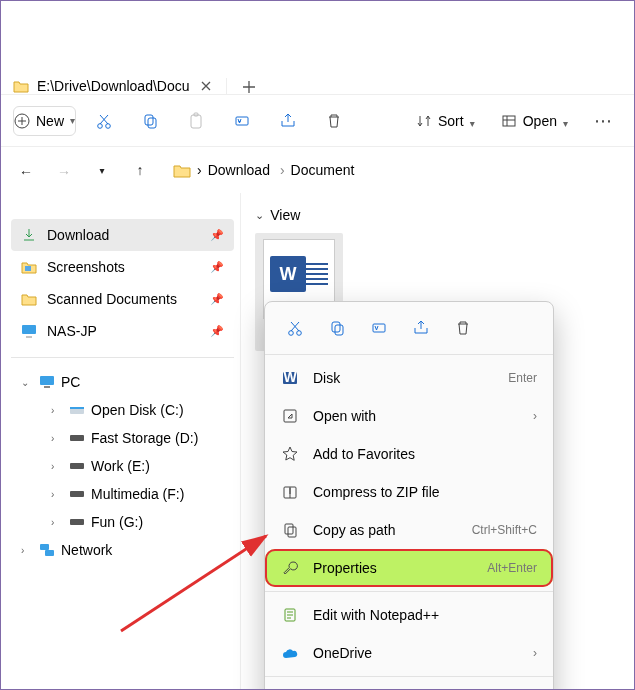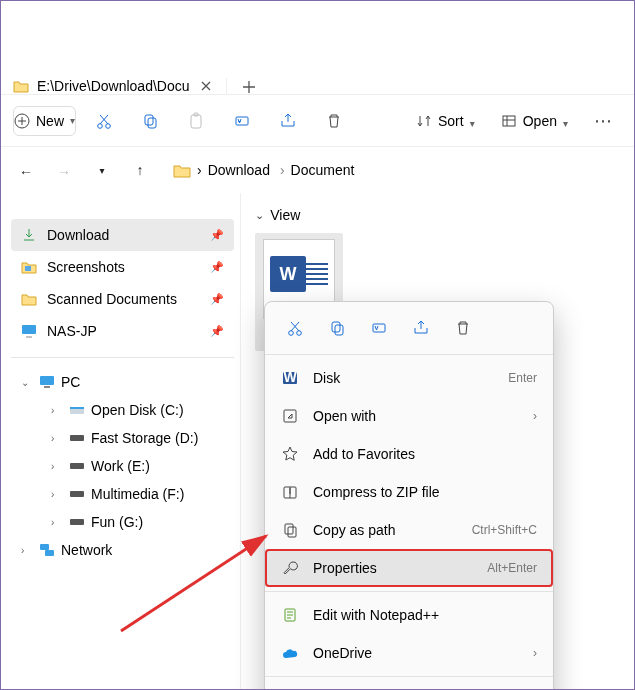--- a/index.html
+++ b/index.html
@@ -41,21 +41,21 @@
 .file .thumb .lines div { height:2px; background:#2b579a; margin:3px 0; }
 .file-name { font-size:16px; }
 .ctx { position:absolute; left:263px; top:300px; width:290px; background:#fafafa; border:1px solid #ccc; border-radius:8px; box-shadow:0 12px 30px rgba(0,0,0,0.25); padding:6px 0; }
 .ctx-iconrow { display:flex; gap:18px; padding:8px 18px 10px 18px; }
 .ctx-iconrow .ci { width:24px; height:24px; display:flex; align-items:center; justify-content:center; color:#333; cursor:pointer; }
 .ctx-sep { border-top:1px solid #e2e2e2; margin:4px 0; }
 .ctx-item { display:flex; align-items:center; gap:14px; padding:10px 16px; cursor:pointer; }
 .ctx-item .mi { width:18px; height:18px; display:flex; align-items:center; justify-content:center; color:#444; }
 .ctx-item .label { flex:1; }
 .ctx-item .hint { color:#777; font-size:12px; }
-.ctx-item.high { outline:2px solid #e03030; outline-offset:-2px; background:#e5e5e5; border-radius:4px; }
+.ctx-item.high { outline:2px solid #e03030; outline-offset:-2px; background:#bef264; border-radius:10px; }
 .arrow { position:absolute; left:110px; top:450px; pointer-events:none; }
 svg { display:block; }
 </style>
 </head>
 <body>
 
 <div class="titlebar">
   <div class="tab">
     <span>
       <svg width="16" height="14" viewBox="0 0 16 14">

